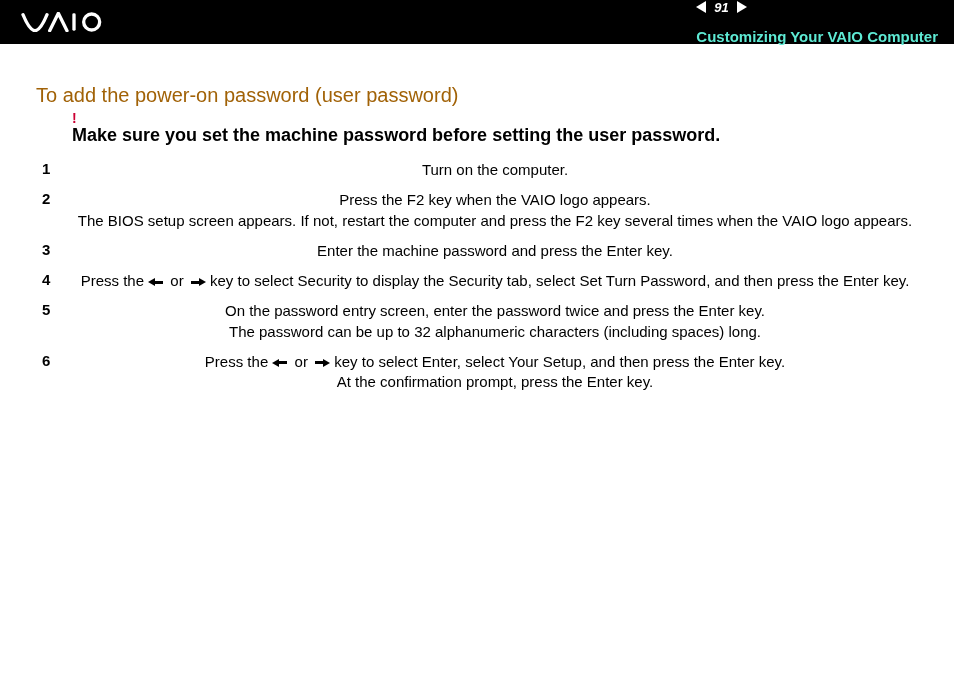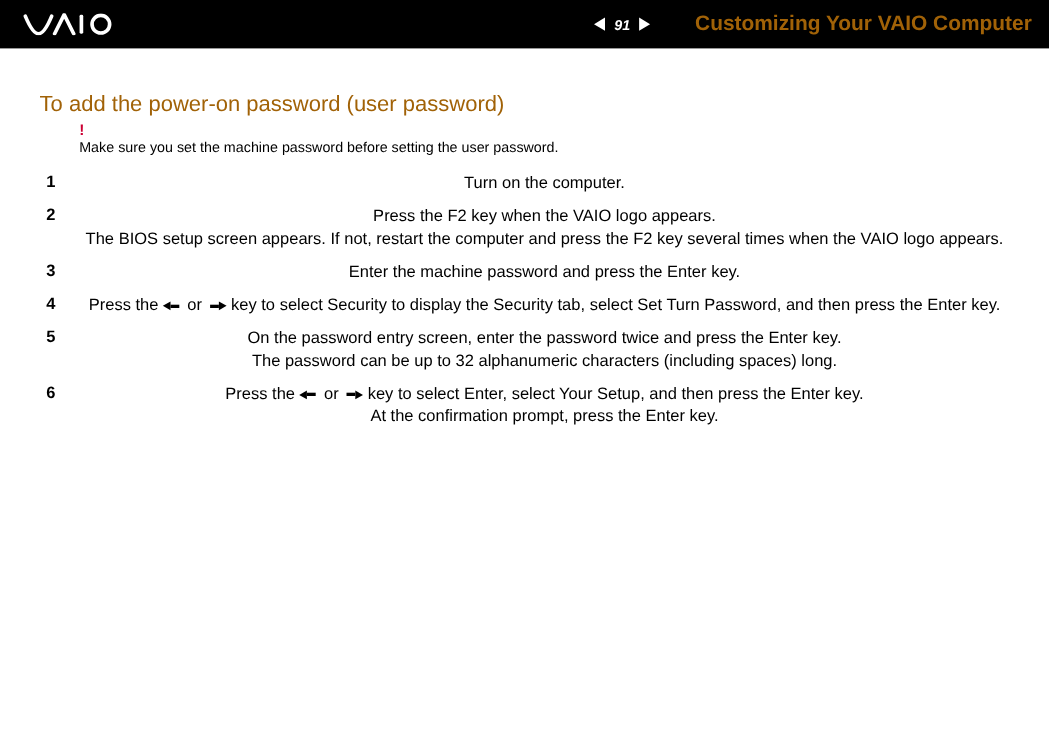--- a/index.html
+++ b/index.html
@@ -22,22 +22,22 @@
       color: #ffffff;
       display: flex;
       align-items: center;
     }
     .logo svg {
       height: 20px;
       width: auto;
     }
     .header-right {
       display: flex;
-      flex-direction: row;
-      align-items: center;
+      flex-direction: column;
+      align-items: flex-start;
       gap: 13px;
     }
     .nav-row {
       display: flex;
       align-items: center;
       gap: 8px;
     }
     .nav-arrow-left, .nav-arrow-right {
       width: 0;
       height: 0;
@@ -53,24 +53,23 @@
       border-bottom: 6px solid transparent;
       border-left: 10px solid #ffffff;
     }
     .page-num {
       color: #ffffff;
       font-size: 13px;
       font-weight: bold;
       font-style: italic;
     }
     .section-title {
-      color: #a16207;
-      font-size: 19px;
-      font-weight: bold;
-      margin-left: 28px;
+      color: #5eead4;
+      font-size: 15px;
+      font-weight: bold;
     }
     .content {
       padding: 40px 36px 20px 36px;
     }
     .heading {
       color: #a16207;
       font-size: 20px;
       font-weight: normal;
       margin-bottom: 18px;
     }
@@ -86,23 +85,24 @@
       font-size: 14px;
       margin-right: 4px;
       line-height: 1;
       position: absolute;
       margin-top: -14px;
     }
     .warning-text-wrap {
       position: relative;
     }
     .warning-text {
-      font-size: 13px;
+      font-size: 18px;
       color: #000000;
       font-family: Arial, Helvetica, sans-serif;
+      font-weight: bold;
     }
     .step {
       display: flex;
       align-items: flex-start;
       margin-bottom: 10px;
     }
     .step-num {
       font-weight: bold;
       font-size: 15px;
       width: 36px;

